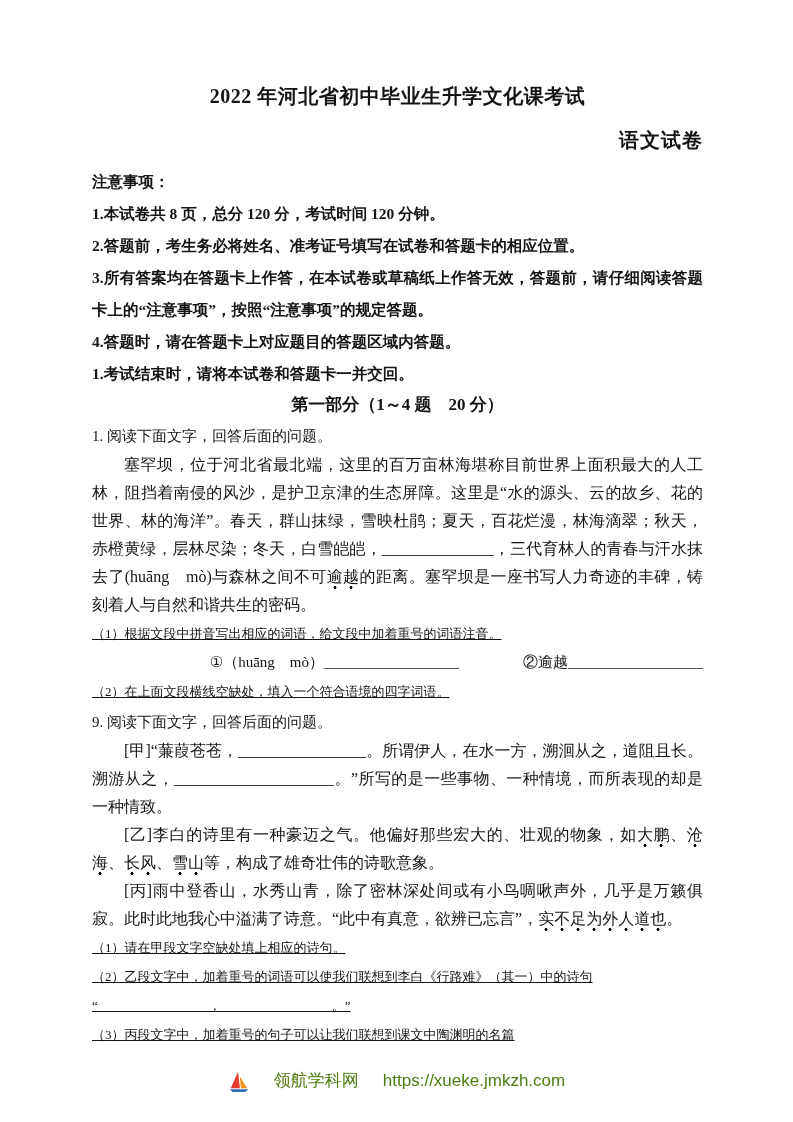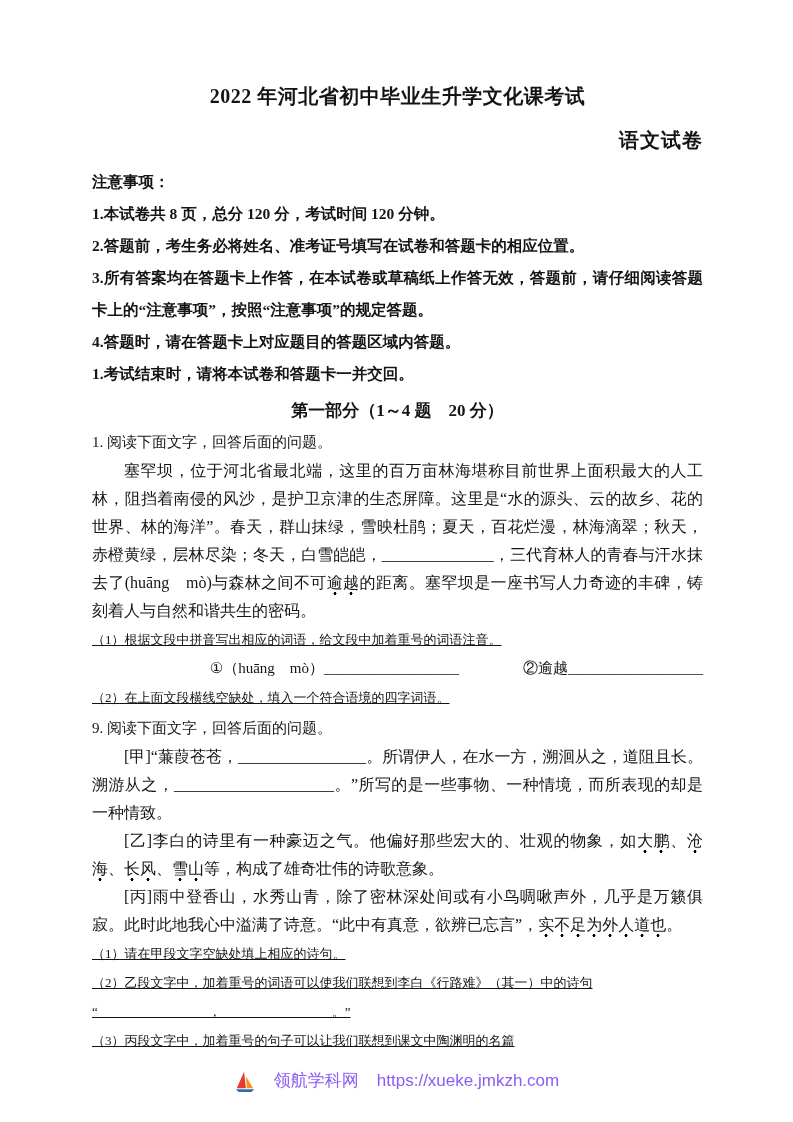--- a/index.html
+++ b/index.html
@@ -21,42 +21,42 @@
   }
   .subtitle {
     font-size: 20px; font-weight: 700; text-align: right;
     line-height: 28px; margin-top: 16px; letter-spacing: 1px;
   }
   .notices { margin-top: 12px; font-weight: 700; font-size: 15.5px; line-height: 32px; }
   .notice-heading { font-weight: 700; }
   .notice-item { text-align: justify; }
   .section-heading {
     font-size: 17px; font-weight: 700; text-align: center;
-    margin-top: 6px; line-height: 30px;
+    line-height: 30px;
   }
   .stem { font-size: 15px; line-height: 29px; margin-top: 2px; }
   .passage {
     font-size: 16px; line-height: 28px; text-align: justify;
     text-indent: 2em; margin: 0;
   }
   .subq { font-size: 13px; line-height: 29px; text-decoration: underline; }
   .blank-row { font-size: 15px; line-height: 29px; display: flex; justify-content: flex-end; }
   .blank-row .blank2 { margin-left: 64px; }
   
   .emph {
     background-image: radial-gradient(circle, #000 1.3px, rgba(0,0,0,0) 1.7px);
     background-size: 1em 5px;
     background-repeat: repeat-x;
     background-position: 0 100%;
     padding-bottom: 5px;
   }
   .footer {
     position: absolute; left: 0; right: 0; bottom: 20px;
-    display: flex; align-items: center; justify-content: center; gap: 18px;
-    color: #8b5cf6; font-size: 17px;
+    display: flex; align-items: center; justify-content: center; gap: 24px;
+    color: #4d7c0f; font-size: 17px;
     font-family: "Liberation Sans", "DejaVu Sans", sans-serif;
   }
   .footer .logo { display: block; }
 </style>
 </head>
 <body>
 
 <div class="page">
   <div class="content">
 

